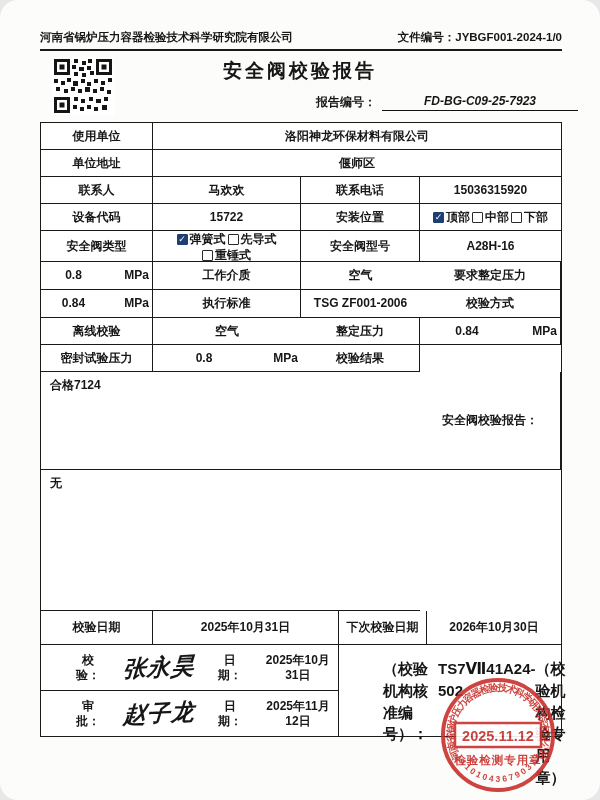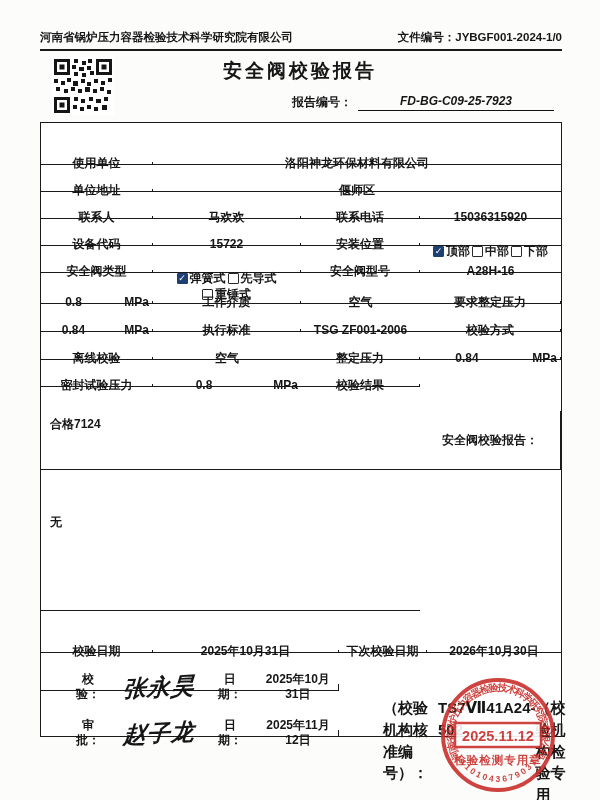--- a/index.html
+++ b/index.html
@@ -1,34 +1,34 @@
 <!DOCTYPE html>
 <html><head>
 <meta charset="utf-8">
 <style>
   * { margin:0; padding:0; box-sizing:border-box; }
   html,body { background:#e8e8e8; }
   body { font-family:"Liberation Sans","DejaVu Sans",sans-serif; color:#161616; }
-  .sheet { position:relative; width:600px; height:800px; background:#fcfcfb; margin:0 auto; overflow:hidden; }
+  .sheet { position:relative; width:600px; height:800px; background:#fcfcfb; margin:0 auto; overflow:hidden;border-radius:18px; }
 
   
   .hdr { position:absolute; top:30px; left:40px; width:522px; display:flex; justify-content:space-between; align-items:flex-end; font-size:11.5px; font-weight:700; }
   .hdr-rule { position:absolute; top:49px; left:40px; width:522px; height:2px; background:#1a1a1a; }
   .qr { position:absolute; top:57px; left:52px; }
   .title { position:absolute; top:58px; left:0; width:100%; text-align:center; font-size:19px; font-weight:700; letter-spacing:3px; }
-  .report-no { position:absolute; top:94px; left:292px; width:262px; display:flex; align-items:flex-end; font-size:12px; font-weight:700; }
+  .report-no { position:absolute; top:94px; left:316px; width:262px; display:flex; align-items:flex-end; font-size:12px; font-weight:700; }
   .rn-val { flex:1; margin-left:6px; border-bottom:1.8px solid #111; text-align:center; padding-bottom:2px; font-weight:600;font-style:italic; }
 
   
   .tbl { position:absolute; top:122px; left:40px; width:522px; border:1.8px solid #1a1a1a; background:#fff; }
   .grid { display:grid; }
   .gA { grid-template-columns:112px 148px 119px 1fr; grid-template-rows:27px 27px 27px 27px 31px 28px 28px 27px 27px 98px 141px; }
   .gB { grid-template-columns:112px 186px 88px 1fr; grid-template-rows:34px; }
   .gC { grid-template-columns:298px 1fr; grid-template-rows:46px 45px; }
-  .cell { border-right:1.4px solid #1a1a1a; border-bottom:1.4px solid #1a1a1a; display:flex; align-items:center; justify-content:center; font-size:12px; font-weight:600; text-align:center; padding:1px 3px; line-height:1.25;margin-top:39px; }
+  .cell { border-right:1.4px solid #1a1a1a; border-bottom:1.4px solid #1a1a1a; display:flex; align-items:center; justify-content:center; font-size:12px; font-weight:600; text-align:center; padding:1px 3px; line-height:1.25; }
   .noR { border-right:none; }
   .noB { border-bottom:none; }
   .span3 { grid-column: span 3; }
   .tall { align-items:flex-start; justify-content:flex-start; text-align:left; padding:6px 9px; }
   .pressure .num { flex:1.2; text-align:center; }
   .pressure .unit { flex:0 0 46px; text-align:right; font-weight:700; }
   .opts { display:flex; flex-wrap:wrap; justify-content:center; align-items:center; row-gap:1px; }
   .opt { display:inline-flex; align-items:center; margin:0 1px; white-space:nowrap; }
   .cb { width:11px; height:11px; border:1.6px solid #2a2a2a; margin-right:2px; display:inline-flex; align-items:center; justify-content:center; background:#fff; border-radius:1px; }
   .cb[data-checked="true"] { background:#1e3f72; border-color:#1e3f72; }

